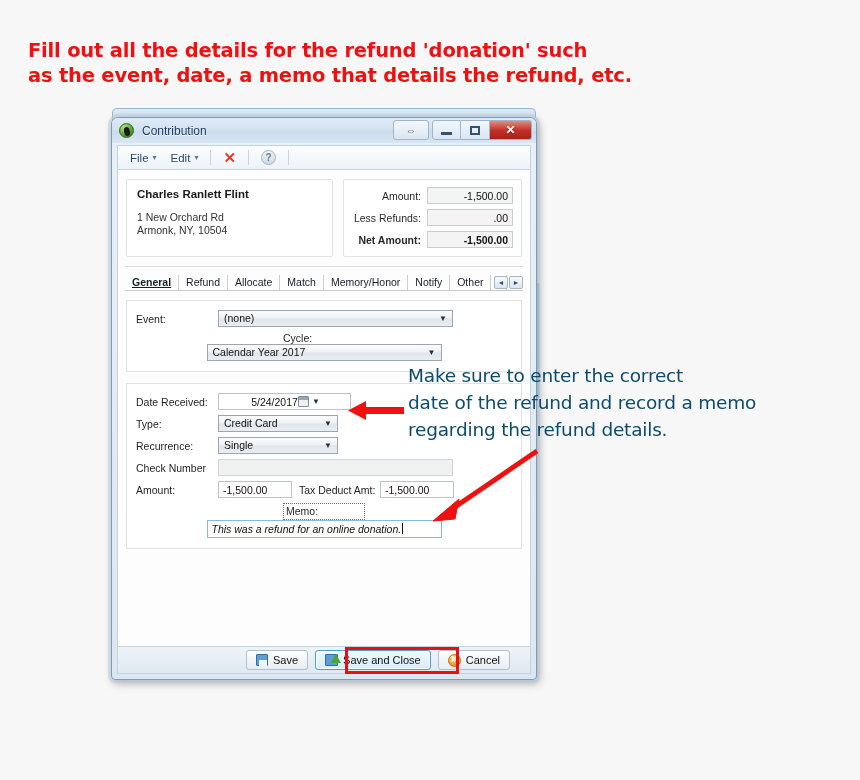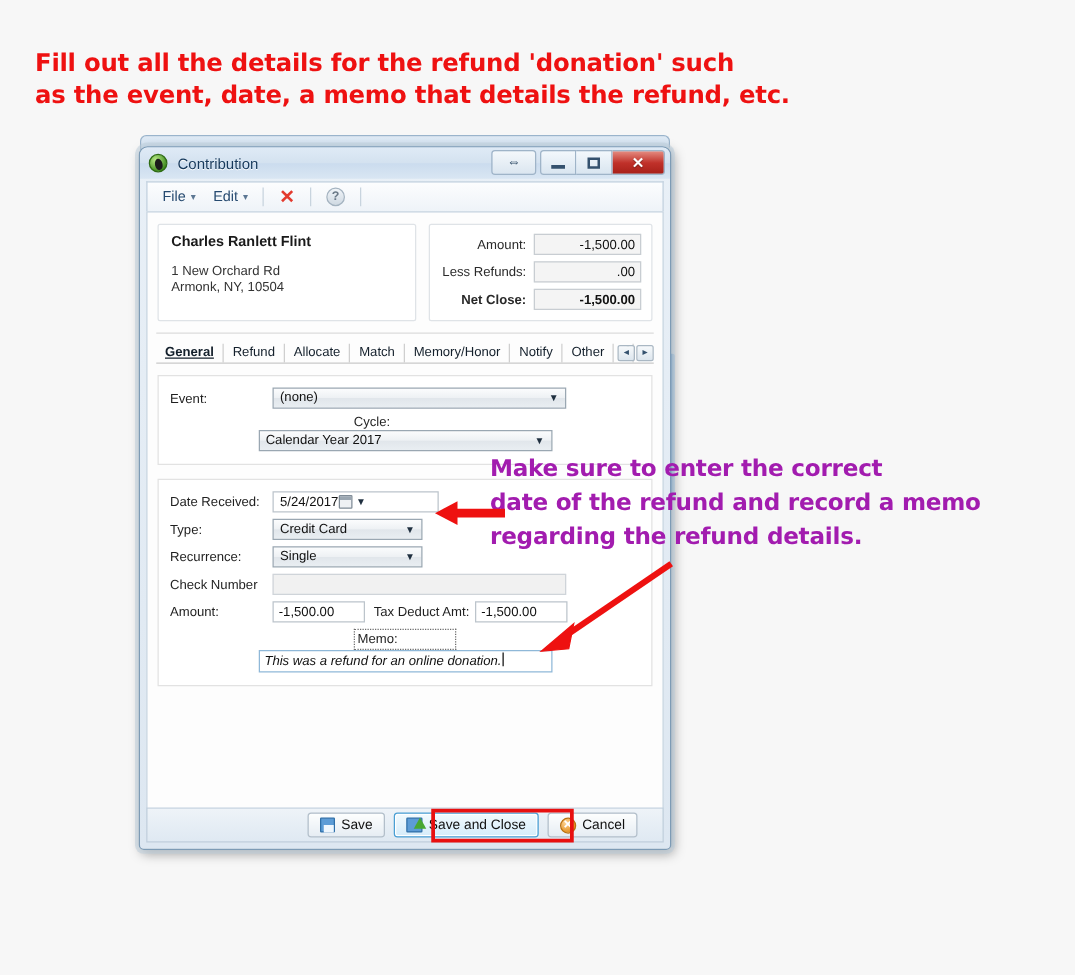--- a/index.html
+++ b/index.html
@@ -17,26 +17,26 @@
     position:absolute; left:28px; top:38px;
     font-family:"DejaVu Sans", sans-serif;
     font-weight:bold;
     font-size:19.5px;
     line-height:25px;
     color:#ee1111;
     letter-spacing:-0.2px;
     white-space:pre;
   }
   .annot-right{
-    position:absolute; left:392px; top:362px;
+    position:absolute; left:408px; top:362px;
     font-family:"DejaVu Sans", sans-serif;
-    font-weight:bold;
+    font-weight:normal;
     font-size:18.5px;
     line-height:27px;
-    color:#a21caf;
+    color:#0c4a6e;
     letter-spacing:-0.2px;
     white-space:pre;
     z-index:40;
   }
 
   
   .bg-window{
     position:absolute; left:112px; top:108px;
     width:424px; height:12px;
     background:linear-gradient(#dfeaf5,#cfe0f0);
@@ -225,21 +225,21 @@
   .combo.w-mid{ width:120px; }
 
   .txt{
     height:17px; border:1px solid #bcc4cb; background:#fff;
     font-size:10.5px; color:#111; padding:1px 4px 0 4px;
     line-height:15px;
   }
   .txt.readonly{ background:#f1f1f1; border-color:#cfd4d9; }
   .date-field{
     width:133px; height:17px; border:1px solid #bcc4cb; background:#fff;
-    display:flex; align-items:center; justify-content:flex-start;
+    display:flex; align-items:center; justify-content:center;
     padding:0 3px 0 5px; font-size:10.5px; color:#111;
   }
   .cal-ic{
     width:11px;height:11px;border:1px solid #7f8b96;background:#eef1f4;
     position:relative; border-radius:1px;
   }
   .cal-ic:before{
     content:"";position:absolute;left:0;top:0;right:0;height:3px;background:#9aa6b1;
   }
   .dd-arr{ font-size:8px; color:#1f2f3f; margin-left:3px; }
@@ -378,21 +378,21 @@
       <div class="hdr-box amt-box">
         <div class="amt-row">
           <div class="amt-lbl">Amount:</div>
           <div class="amt-val">-1,500.00</div>
         </div>
         <div class="amt-row">
           <div class="amt-lbl">Less Refunds:</div>
           <div class="amt-val">.00</div>
         </div>
         <div class="amt-row">
-          <div class="amt-lbl bold">Net Close:</div>
+          <div class="amt-lbl bold">Net Amount:</div>
           <div class="amt-val bold">-1,500.00</div>
         </div>
       </div>
     </div>
 
     <div class="hsep"></div>
 
     <div class="tabs">
       <div class="tab active">General</div>
       <div class="tab">Refund</div>

